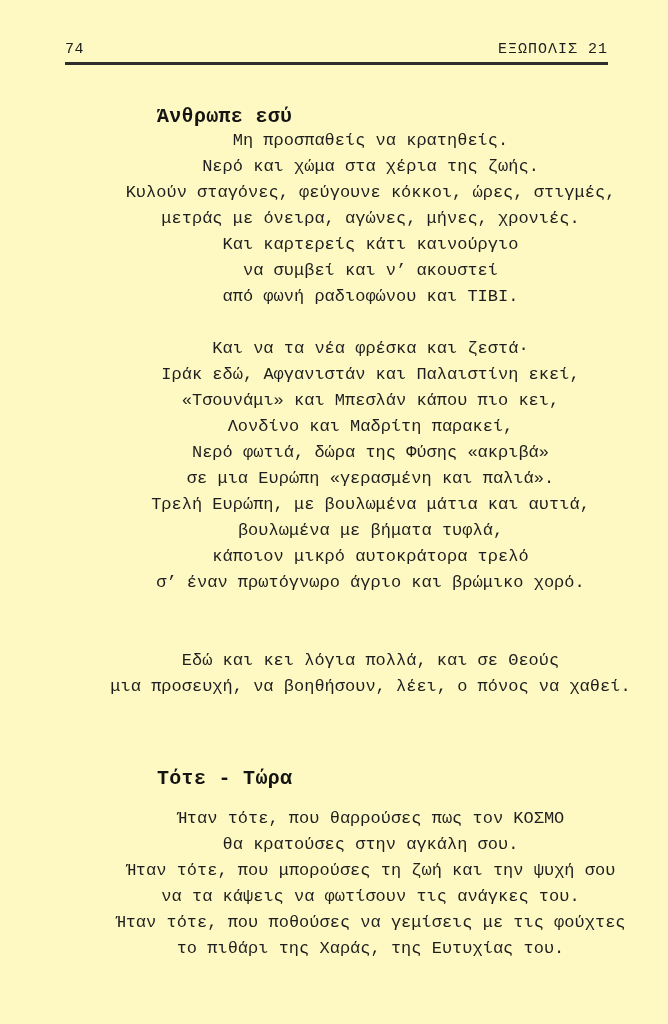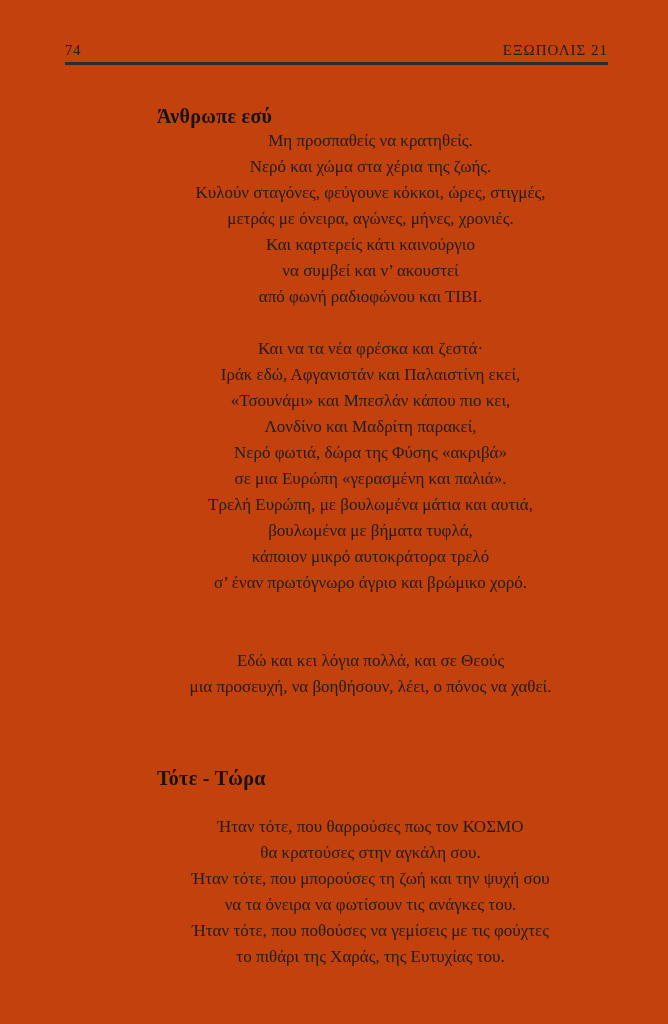--- a/index.html
+++ b/index.html
@@ -4,22 +4,22 @@
 <style>
   html, body {
     margin: 0;
     padding: 0;
     background: #ffffff;
   }
   .page {
     position: relative;
     width: 668px;
     height: 1024px;
-    background: #c2410c;
-    font-family: Liberation Serif, serif;
+    background: #fef9c3;
+    font-family: Liberation Mono, monospace;
     color: #1e1e1e;
     overflow: hidden;
   }
   
   .running-head {
     position: absolute;
     top: 40px;
     left: 65px;
     right: 60px;
     display: flex;
@@ -56,21 +56,21 @@
     font-size: 17px;
     line-height: 26px;
     white-space: nowrap;
   }
   .stanza .line { height: 26px; text-align: center; }
   #poem1-title  { top: 88px; }
   #poem1-st1    { top: 128px; }
   #poem1-st2    { top: 336px; }
   #poem1-st3    { top: 648px; }
   #poem2-title  { top: 750px; }
-  #poem2-st1    { top: 806px; margin-top: 8px; }
+  #poem2-st1    { top: 806px; }
 </style>
 </head>
 <body>
 
 <div class="page">
 
   <div class="running-head">
     <span class="folio">74</span>
     <span class="book-title">ΕΞΩΠΟΛΙΣ 21</span>
   </div>
@@ -106,18 +106,18 @@
       <div class="line">Εδώ και κει λόγια πολλά, και σε Θεούς</div>
       <div class="line">μια προσευχή, να βοηθήσουν, λέει, ο πόνος να χαθεί.</div>
     </div>
 
   <h2 class="poem-title" id="poem2-title">Τότε - Τώρα</h2>
 
   <div class="stanza" id="poem2-st1">
       <div class="line">Ήταν τότε, που θαρρούσες πως τον ΚΟΣΜΟ</div>
       <div class="line">θα κρατούσες στην αγκάλη σου.</div>
       <div class="line">Ήταν τότε, που μπορούσες τη ζωή και την ψυχή σου</div>
-      <div class="line">να τα όνειρα να φωτίσουν τις ανάγκες του.</div>
+      <div class="line">να τα κάψεις να φωτίσουν τις ανάγκες του.</div>
       <div class="line">Ήταν τότε, που ποθούσες να γεμίσεις με τις φούχτες</div>
       <div class="line">το πιθάρι της Χαράς, της Ευτυχίας του.</div>
     </div>
 
 </div>
 
 </body></html>

